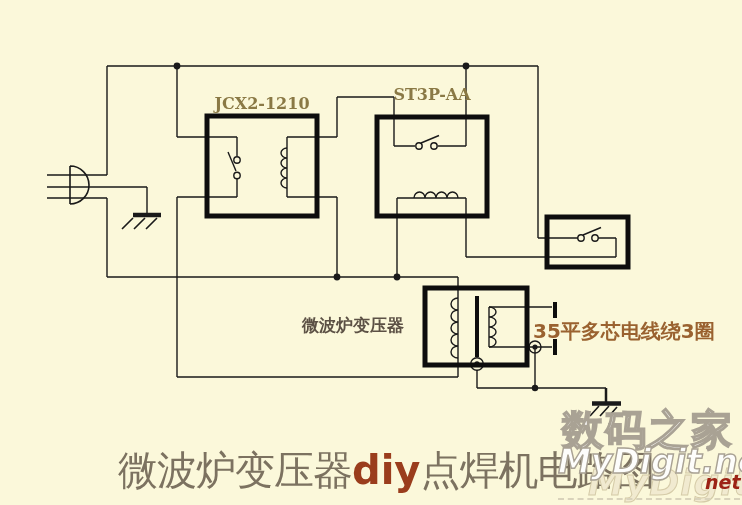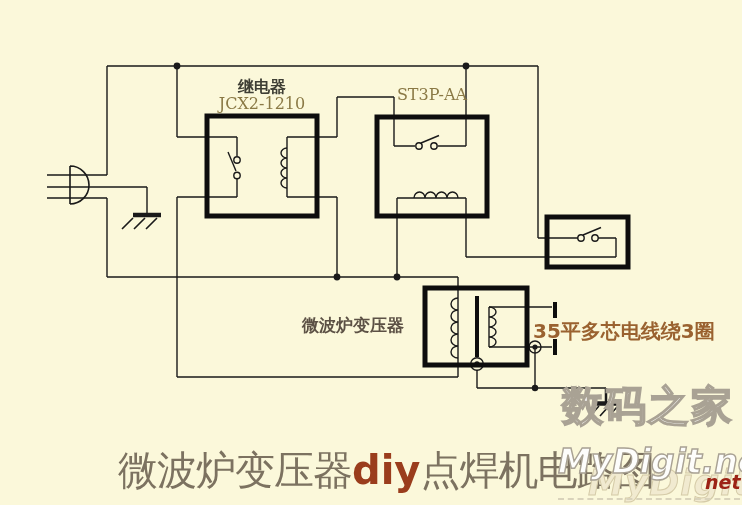--- a/index.html
+++ b/index.html
@@ -14,36 +14,37 @@
   .lbl{position:absolute;z-index:2;white-space:nowrap;line-height:1.1;}
   .comp-name{
     width:110px;text-align:center;
     font-size:16px;font-weight:bold;color:var(--label-text);
     font-family:"DejaVu Sans","Liberation Sans",sans-serif;
   }
   .comp-model{
     width:110px;text-align:center;
     font-size:16px;color:var(--model-text);
     font-family:"DejaVu Serif","Liberation Serif",serif;
+    font-weight:bold;
   }
   .xfmr-label{font-size:17px;font-weight:bold;color:var(--xfmr-text);}
   .note-label{font-size:20px;font-weight:bold;color:var(--note-text);}
   .title{
     left:118px;top:448px;
     font-size:40px;letter-spacing:-1px;
     font-family:"DejaVu Serif","Liberation Serif",serif;
     color:var(--title-text);
   }
   .title .accent{
     font-family:"DejaVu Sans","Liberation Sans",sans-serif;
     font-weight:bold;color:var(--accent-text);
     letter-spacing:0;
   }
   .wm-cn{
-    left:562px;top:384px;z-index:6;
+    left:562px;top:408px;z-index:6;
     font-size:41px;font-weight:bold;letter-spacing:2px;
     color:#fefefe;-webkit-text-stroke:1.5px #a9a294;
   }
   .wm-en{
     left:558px;top:444px;z-index:6;
     font-size:33px;font-weight:bold;font-style:italic;
     color:#fdfdfb;-webkit-text-stroke:1.4px #a9a294;
   }
   .wm-echo{
     left:588px;top:463px;z-index:5;
@@ -171,21 +172,20 @@
 
     <g fill="var(--wire)">
       <circle cx="177" cy="66" r="3.4"></circle>
       <circle cx="466" cy="66" r="3.4"></circle>
       <circle cx="337" cy="277" r="3.4"></circle>
       <circle cx="397" cy="277" r="3.4"></circle>
       <circle cx="535" cy="388" r="3.2"></circle>
     </g>
   </svg>
 
-  <div class="lbl comp-name" style="left:207px;top:78px;">继电器</div>
   <div class="lbl comp-model" style="left:207px;top:95px;">JCX2-1210</div>
 
   <div class="lbl comp-model" style="left:377px;top:86px;">ST3P-AA</div>
 
   <div class="lbl xfmr-label" style="left:302px;top:316px;">微波炉变压器</div>
 
   <div class="lbl note-label" style="left:533px;top:320px;">35平多芯电线绕3圈</div>
 
   <div class="lbl title">
     <span>微波炉变压器</span><span class="accent">diy</span><span>点焊机电路图</span>

